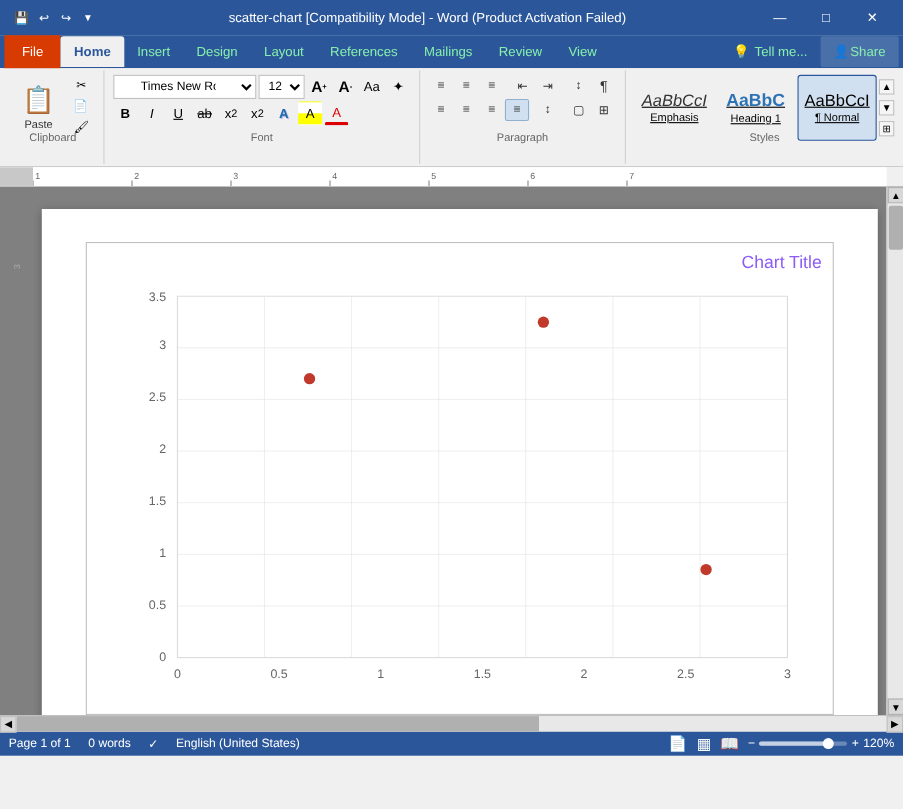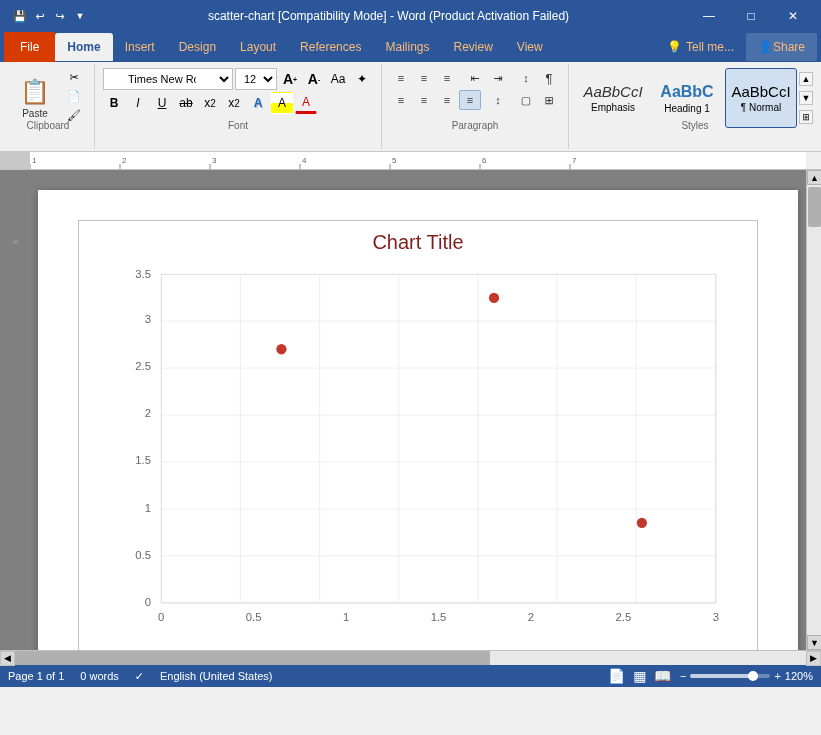--- a/index.html
+++ b/index.html
@@ -29,21 +29,21 @@
 
     
     .ribbon-tabs {
       background: #2b579a;
       display: flex;
       align-items: center;
       height: 30px;
       padding: 0 4px;
     }
     .ribbon-tab {
-      color: #fdba74;
+      color: #86efac;
       font-size: 12px;
       padding: 5px 12px 5px;
       cursor: pointer;
       border-radius: 3px 3px 0 0;
       height: 28px;
       display: flex;
       align-items: center;
     }
     .ribbon-tab.active { background: #f0f0f0; color: #2b579a; font-weight: 600; }
     .ribbon-tab-file { background: #d83b01; color: white; border-radius: 0; padding: 5px 16px; height: 30px; }
@@ -133,20 +133,21 @@
       border-radius: 2px; cursor: pointer; display: flex; align-items: center; justify-content: center;
       background: none; color: #333;
     }
 
     
     .styles-container { display: flex; align-items: center; gap: 2px; }
     .style-item {
       width: 72px; height: 60px; display: flex; flex-direction: column; align-items: center;
       justify-content: center; border: 1px solid transparent; border-radius: 3px; cursor: pointer;
       font-size: 11px;
+      text-decoration: underline;
     }
     .style-item.active { border-color: #2b579a; background: #d0e0f0; }
     .style-preview { font-size: 15px; margin-bottom: 2px; }
     .styles-arrow {
       width: 14px; height: 60px; display: flex; flex-direction: column; align-items: center;
       justify-content: space-between; cursor: pointer; padding: 4px 0;
     }
     .styles-arrow-btn {
       width: 14px; height: 14px; border: 1px solid #c0c0c0; background: #f5f5f5;
       display: flex; align-items: center; justify-content: center; font-size: 9px; cursor: pointer;
@@ -193,23 +194,23 @@
     }
 
     
     .chart-container {
       width: 680px;
       margin: 0 auto;
       border: 1px solid #c0c0c0;
       padding: 10px;
     }
     .chart-title {
-      text-align: center;
-      font-size: 20px;
-      color: #7f1d1d;
+      text-align: right;
+      font-size: 16px;
+      color: #8b5cf6;
       margin-bottom: 10px;
     }
     .chart-area {
       position: relative;
       height: 380px;
     }
 
     
     .status-bar {
       background: #2b579a;

